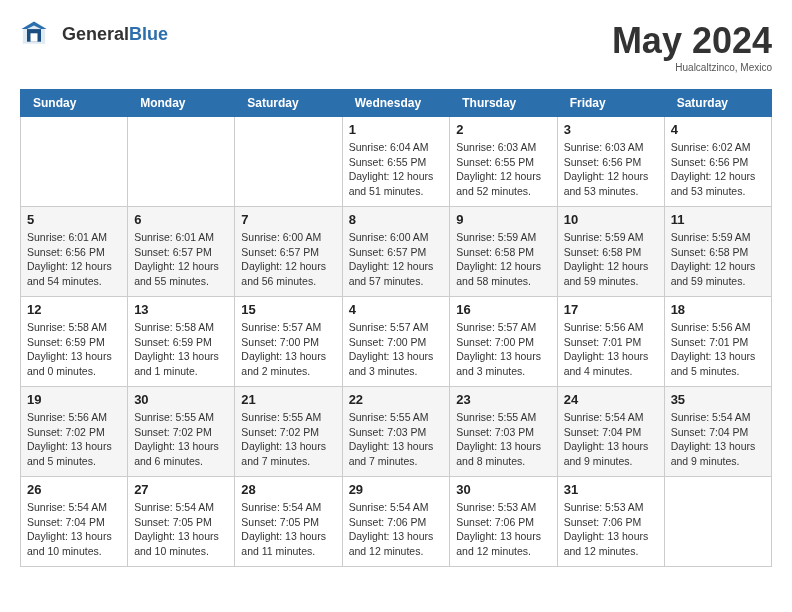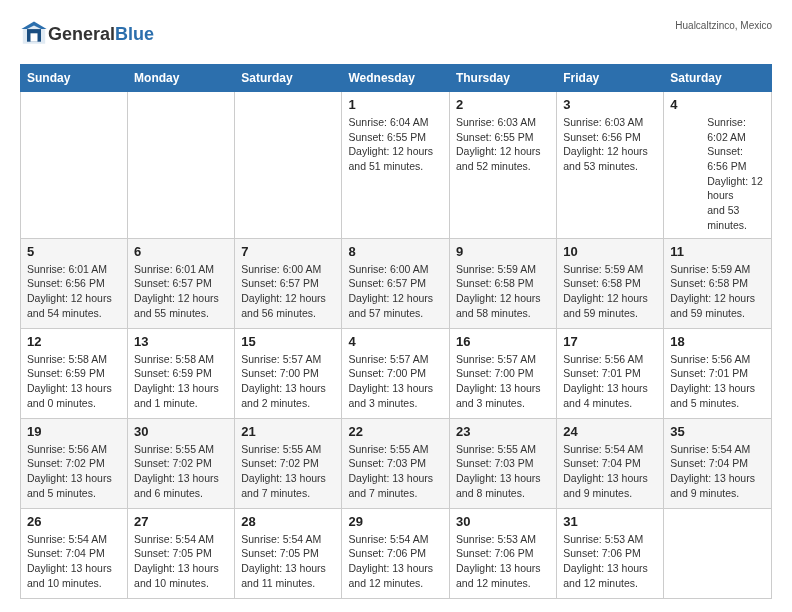--- a/index.html
+++ b/index.html
@@ -12,21 +12,21 @@
     }
     .header {
       display: flex;
       justify-content: space-between;
       align-items: flex-start;
       margin-bottom: 16px;
     }
     .logo {
       display: flex;
       align-items: center;
-      gap: 0;
+      gap: 14px;
     }
     .logo-text-general {
       font-size: 18px;
       font-weight: bold;
       color: #333;
     }
     .logo-text-blue {
       font-size: 18px;
       font-weight: bold;
       color: #2c6fad;
@@ -49,21 +49,21 @@
     }
     .calendar {
       width: 100%;
       border-collapse: collapse;
       font-size: 11px;
     }
     .calendar th {
       background: #2c6fad;
       color: #fff;
       text-align: left;
-      padding: 6px 6px;
+      padding: 6px 12px;
       font-size: 12px;
       border: 1px solid #2c6fad;
     }
     .calendar td {
       border: 1px solid #ccc;
       vertical-align: top;
       padding: 5px 6px;
       height: 90px;
       width: 108px;
       background: #fff;
@@ -95,20 +95,21 @@
       <polygon points="20,4 36,14 36,34 20,34 4,34 4,14" fill="#2c6fad" opacity="0.15"></polygon>
       <polygon points="20,2 38,13 30,13 20,8 10,13 2,13" fill="#2c6fad"></polygon>
       <rect x="10" y="13" width="20" height="18" fill="#1a4d80"></rect>
       <rect x="15" y="19" width="10" height="12" fill="#fff"></rect>
     </svg>
     <div>
       <span class="logo-text-general">General</span><span class="logo-text-blue">Blue</span>
     </div>
   </div>
   <div class="title-area">
+    <div class="month-title">May 2024</div>
     <div class="location">Hualcaltzinco, Mexico</div>
   </div>
 </div>
 
 <table class="calendar">
   <thead>
     <tr>
     <th>Sunday</th>
         <th>Monday</th>
         <th>Saturday</th>
@@ -139,21 +140,21 @@
         </td>
         <td>
           <div class="day-number">3</div>
           <div class="day-info" style="white-space: pre-line;">Sunrise: 6:03 AM
 Sunset: 6:56 PM
 Daylight: 12 hours
 and 53 minutes.</div>
         </td>
         <td>
           <div class="day-number">4</div>
-          <div class="day-info" style="white-space: pre-line; margin-left: 37px;">Sunrise: 6:02 AM
+          <div class="day-info" style="white-space: pre-line;">Sunrise: 6:02 AM
 Sunset: 6:56 PM
 Daylight: 12 hours
 and 53 minutes.</div>
         </td>
       </tr>
       <tr>
         <td>
           <div class="day-number">5</div>
           <div class="day-info" style="white-space: pre-line;">Sunrise: 6:01 AM
 Sunset: 6:56 PM

